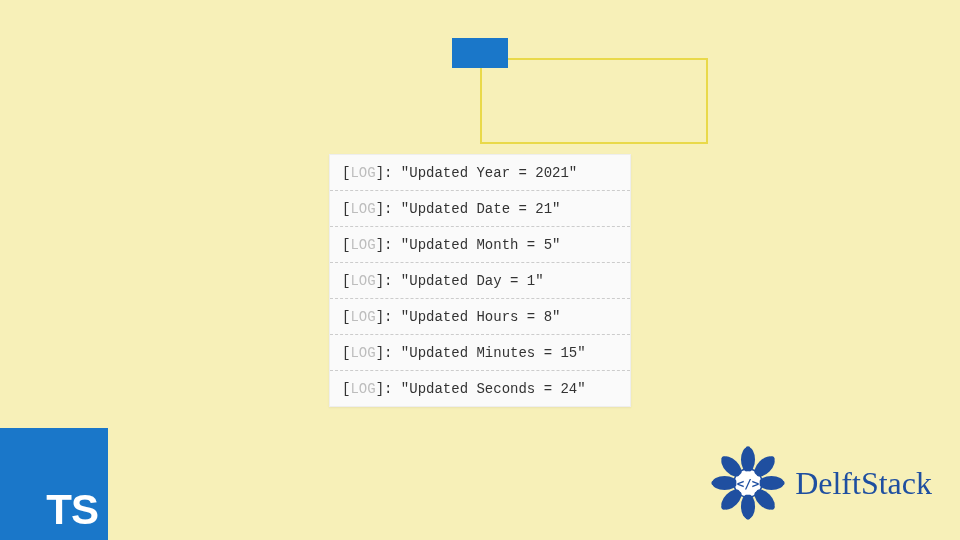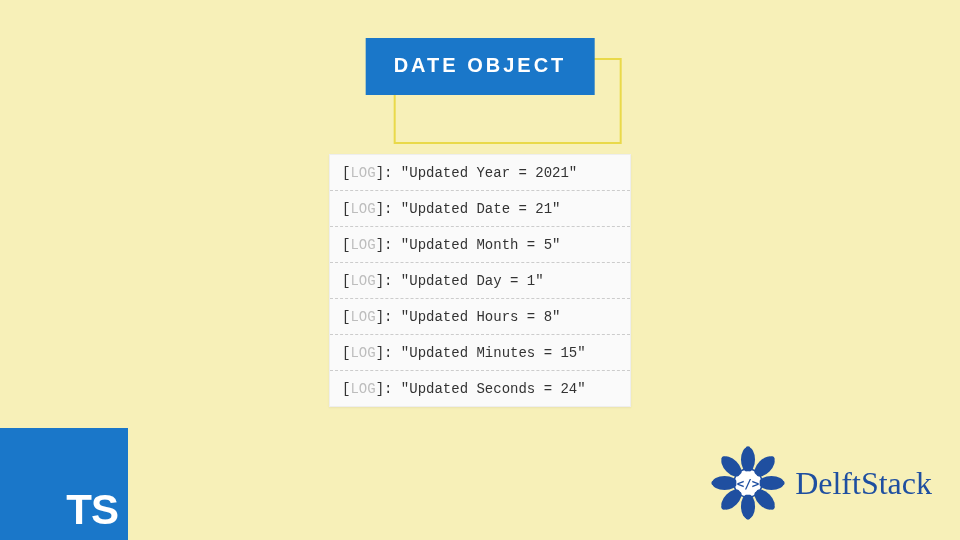--- a/index.html
+++ b/index.html
@@ -60,21 +60,21 @@
   }
   .log-row:last-child { border-bottom: none; }
   .log-tag-b { color: #333; }
   .log-tag   { color: #bdbdbd; text-align: center; }
   .log-colon { color: #333; }
   .log-str   { color: #333; }
   .ts-badge {
     position: absolute;
     left: 0;
     bottom: 0;
-    width: 128px;
+    width: 108px;
     height: 112px;
     background: #1a77c9;
     display: flex;
     align-items: flex-end;
     justify-content: flex-end;
     padding: 0 10px 6px 0;
     box-sizing: border-box;
   }
   .ts-badge-text {
     color: #fff;
@@ -106,21 +106,20 @@
     justify-content: center;
   }
   .brand-logo svg { display: block; }
 </style>
 </head>
 <body>
 
 <div class="title-wrap">
   <div class="title-outline"></div>
   <div class="title-box">
-    <div>DATE OBJECT</div>
   </div>
 </div>
 
 <div class="log-panel">
   <div class="log-row">
     <span class="log-tag-b">[</span><span class="log-tag">LOG</span><span class="log-tag-b">]</span><span class="log-colon">: </span><span class="log-str">"Updated Year = 2021"</span>
   </div>
   <div class="log-row">
     <span class="log-tag-b">[</span><span class="log-tag">LOG</span><span class="log-tag-b">]</span><span class="log-colon">: </span><span class="log-str">"Updated Date = 21"</span>
   </div>

